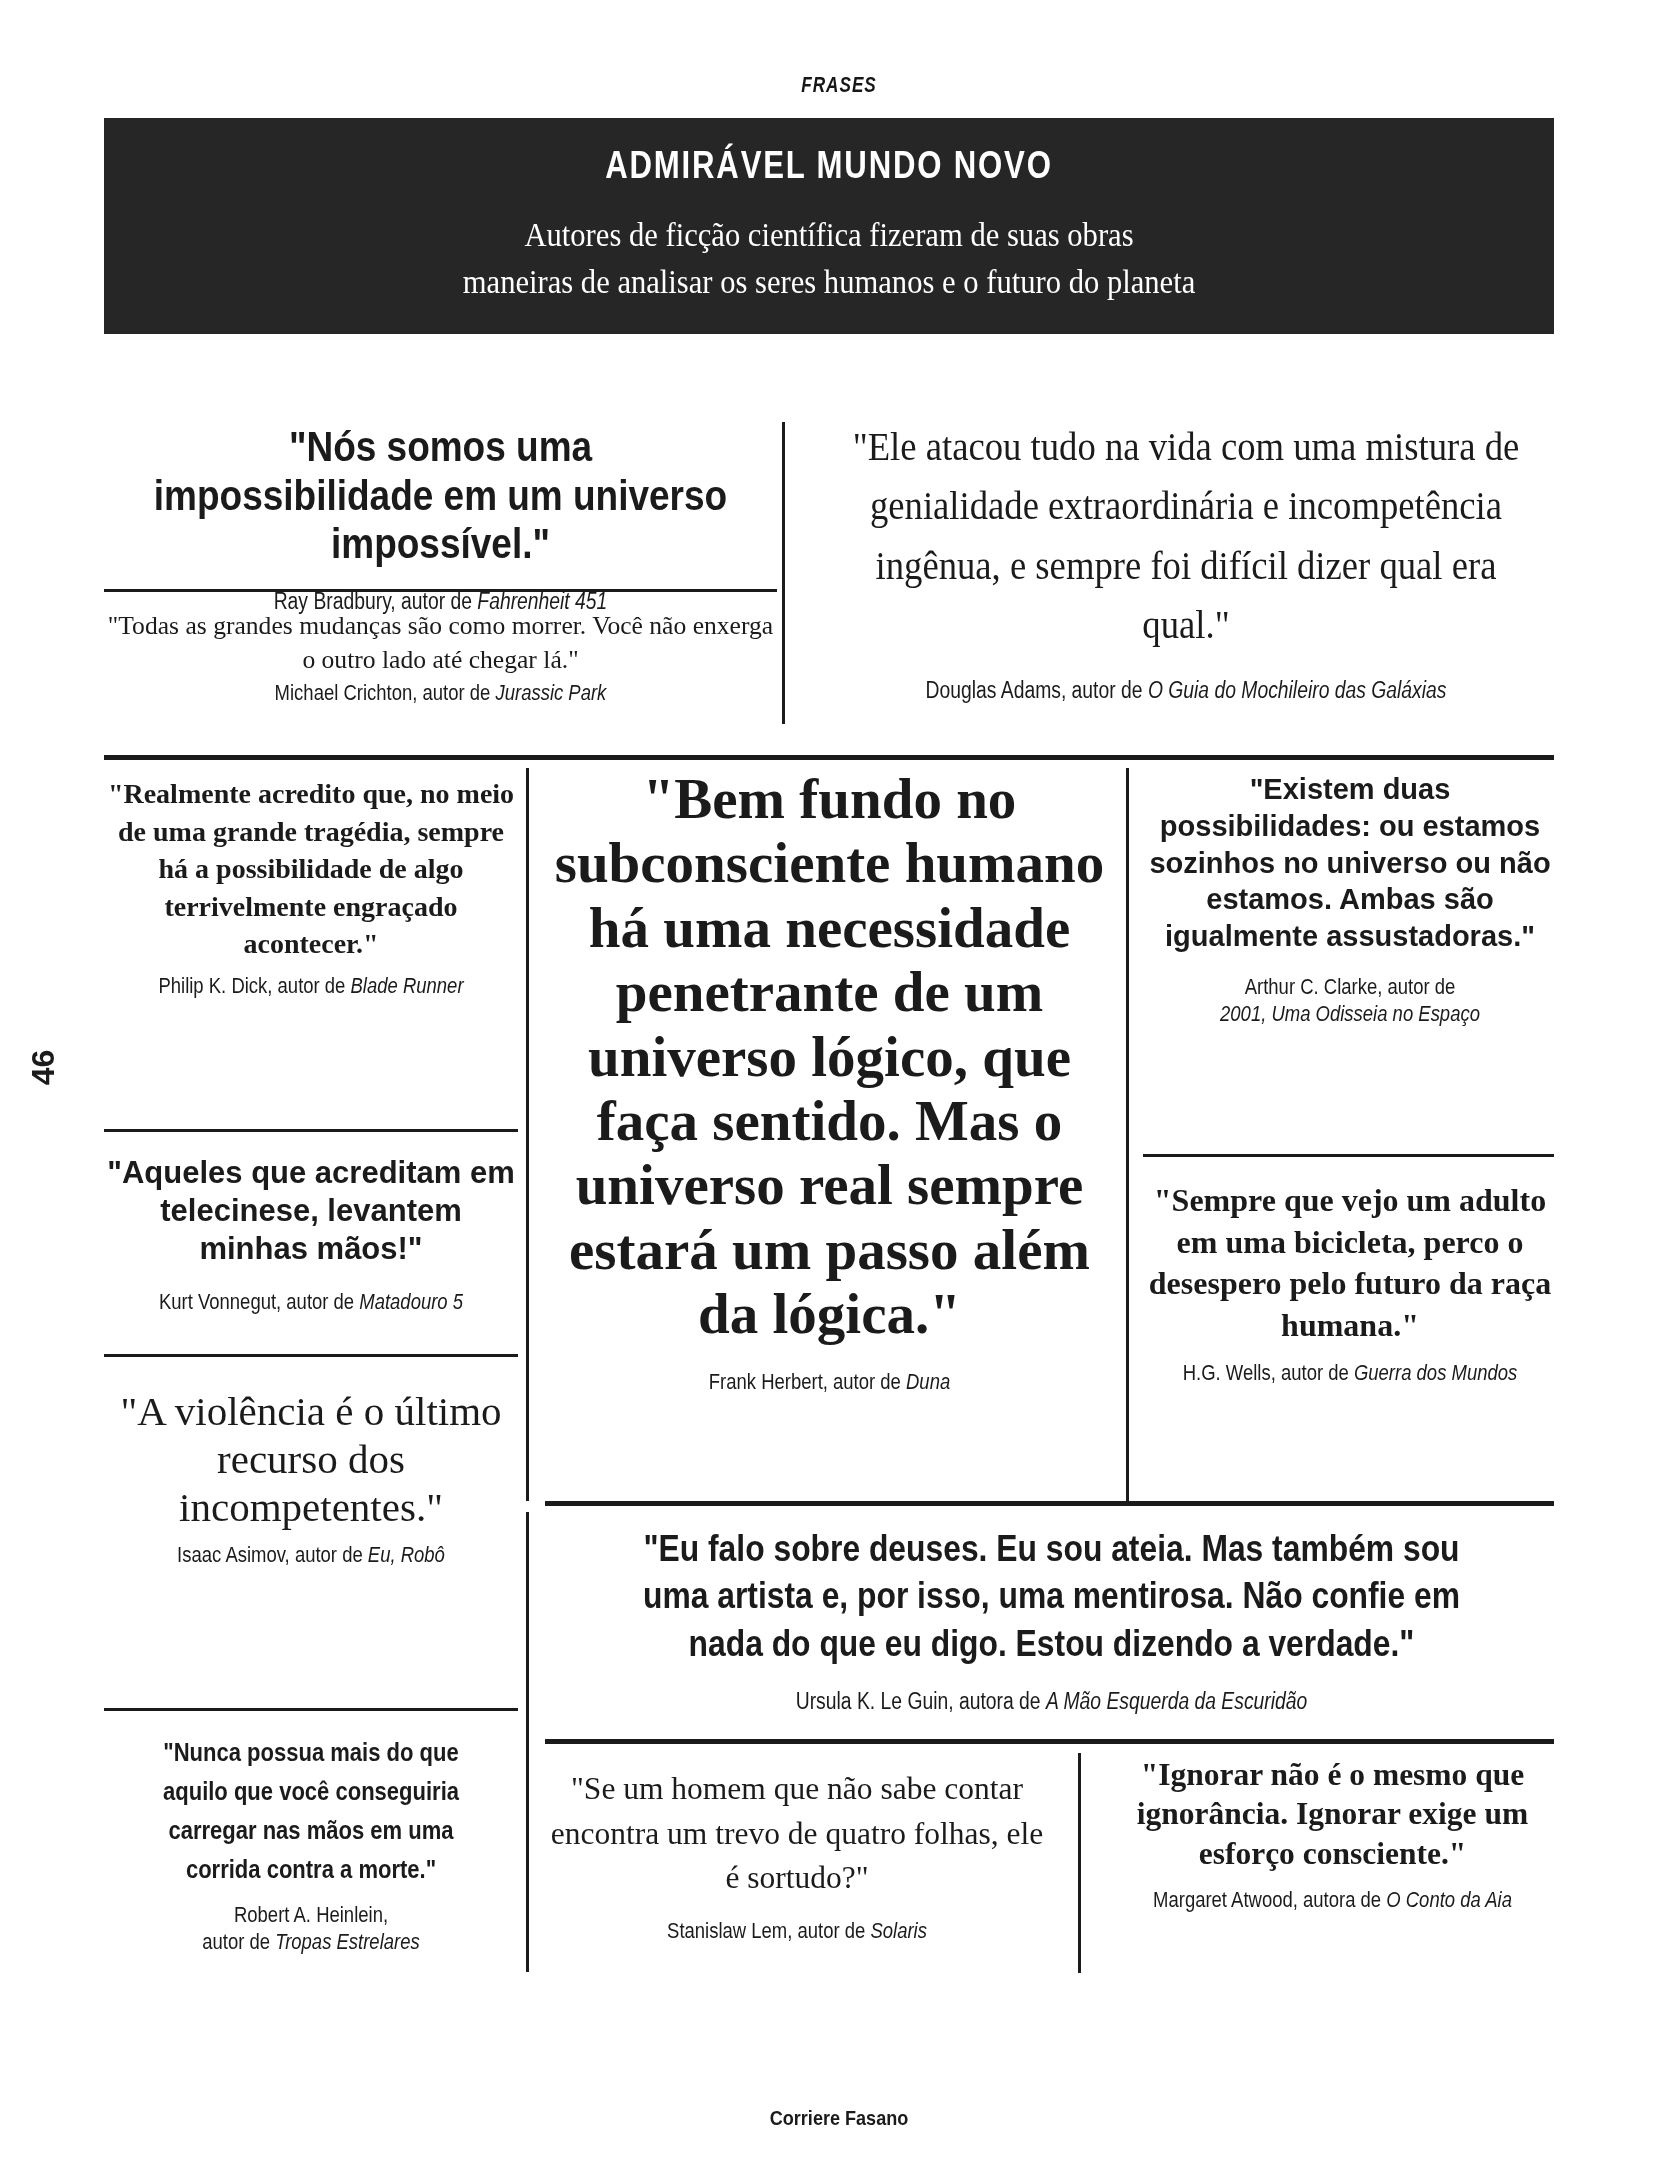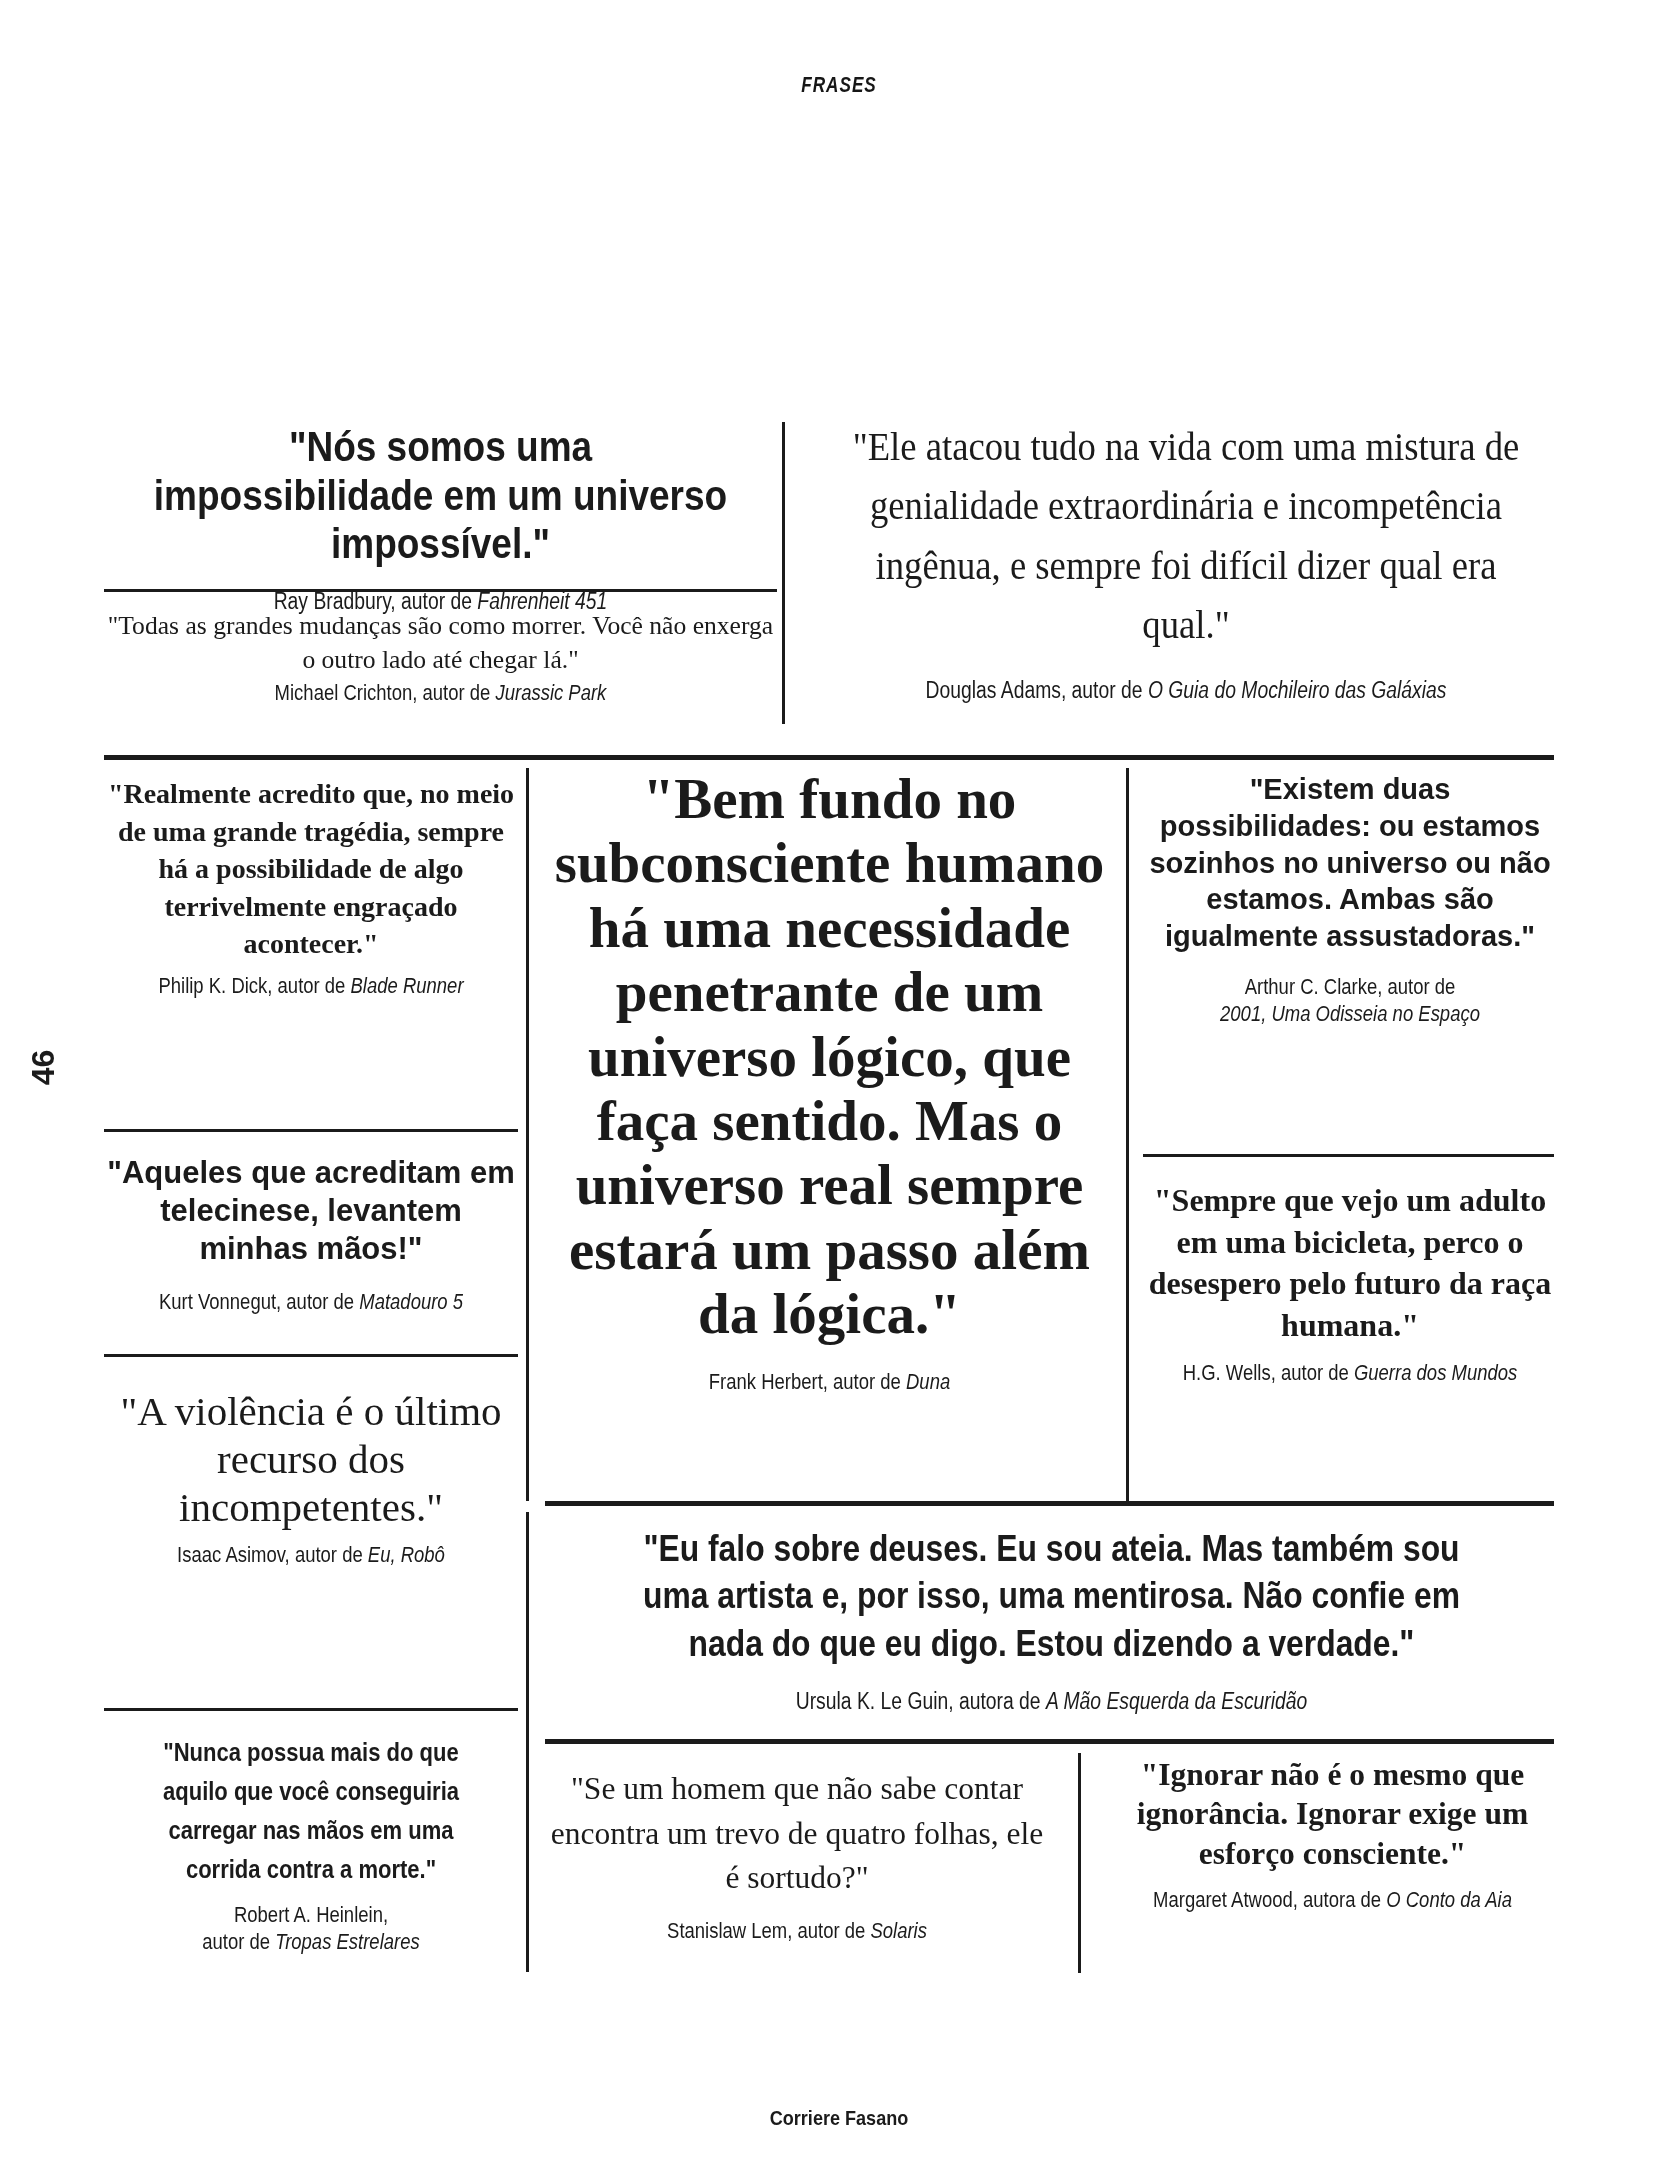--- a/index.html
+++ b/index.html
@@ -203,20 +203,27 @@
   #q-atwood .txt { font-size: 31.5px; line-height: 1.25; text-align: center; }
   #q-atwood .attrib { font-size: 22px; margin-top: 13.6px; }
 </style>
 </head>
 <body>
 
 <div class="page">
 
   <div class="kicker">FRASES</div>
 
+  <div class="header-box">
+    <div class="header-title">ADMIRÁVEL MUNDO NOVO</div>
+    <div class="header-sub">
+      <div>Autores de ficção científica fizeram de suas obras</div>
+      <div>maneiras de analisar os seres humanos e o futuro do planeta</div>
+    </div>
+  </div>
 
   <div class="folio">46</div>
 
   <div class="vr" style="left:782px; top:422px; height:302px;"></div>
 
   <div class="hr" style="left:104px; top:589px; width:673px; height:3.4px;"></div>
 
   <div class="hr" style="left:104px; top:755px; width:1450px;"></div>
 
   <div class="vr" style="left:526px; top:768px; height:733px;"></div>

